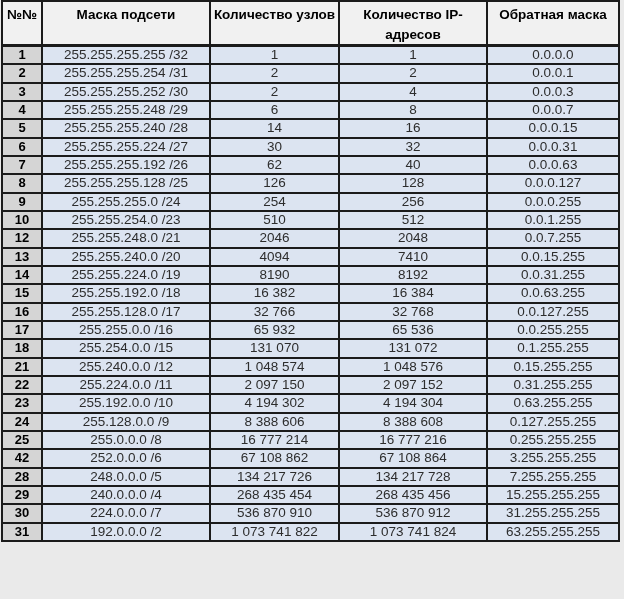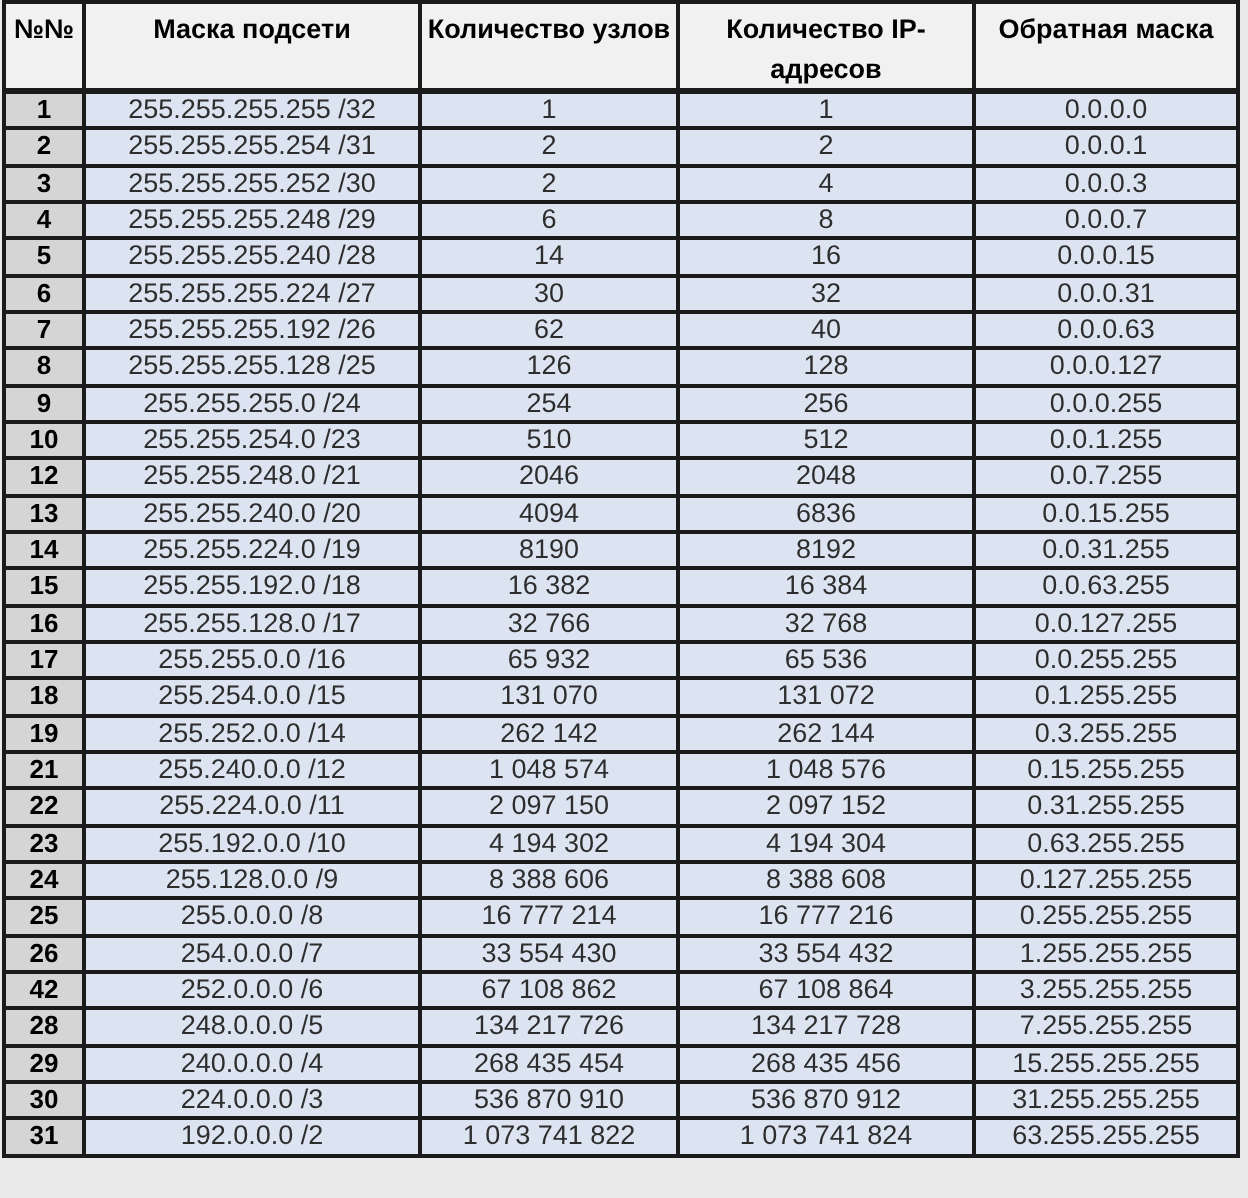--- a/index.html
+++ b/index.html
@@ -157,21 +157,21 @@
           <td class="index-cell">12</td>
           <td>255.255.248.0 /21</td>
           <td>2046</td>
           <td>2048</td>
           <td>0.0.7.255</td>
         </tr>
         <tr>
           <td class="index-cell">13</td>
           <td>255.255.240.0 /20</td>
           <td>4094</td>
-          <td>6836</td>
+          <td>7410</td>
           <td>0.0.15.255</td>
         </tr>
         <tr>
           <td class="index-cell">14</td>
           <td>255.255.224.0 /19</td>
           <td>8190</td>
           <td>8192</td>
           <td>0.0.31.255</td>
         </tr>
         <tr>
@@ -196,27 +196,20 @@
           <td>0.0.255.255</td>
         </tr>
         <tr>
           <td class="index-cell">18</td>
           <td>255.254.0.0 /15</td>
           <td>131 070</td>
           <td>131 072</td>
           <td>0.1.255.255</td>
         </tr>
         <tr>
-          <td class="index-cell">19</td>
-          <td>255.252.0.0 /14</td>
-          <td>262 142</td>
-          <td>262 144</td>
-          <td>0.3.255.255</td>
-        </tr>
-        <tr>
           <td class="index-cell">21</td>
           <td>255.240.0.0 /12</td>
           <td>1 048 574</td>
           <td>1 048 576</td>
           <td>0.15.255.255</td>
         </tr>
         <tr>
           <td class="index-cell">22</td>
           <td>255.224.0.0 /11</td>
           <td>2 097 150</td>
@@ -238,27 +231,20 @@
           <td>0.127.255.255</td>
         </tr>
         <tr>
           <td class="index-cell">25</td>
           <td>255.0.0.0 /8</td>
           <td>16 777 214</td>
           <td>16 777 216</td>
           <td>0.255.255.255</td>
         </tr>
         <tr>
-          <td class="index-cell">26</td>
-          <td>254.0.0.0 /7</td>
-          <td>33 554 430</td>
-          <td>33 554 432</td>
-          <td>1.255.255.255</td>
-        </tr>
-        <tr>
           <td class="index-cell">42</td>
           <td>252.0.0.0 /6</td>
           <td>67 108 862</td>
           <td>67 108 864</td>
           <td>3.255.255.255</td>
         </tr>
         <tr>
           <td class="index-cell">28</td>
           <td>248.0.0.0 /5</td>
           <td>134 217 726</td>
@@ -267,21 +253,21 @@
         </tr>
         <tr>
           <td class="index-cell">29</td>
           <td>240.0.0.0 /4</td>
           <td>268 435 454</td>
           <td>268 435 456</td>
           <td>15.255.255.255</td>
         </tr>
         <tr>
           <td class="index-cell">30</td>
-          <td>224.0.0.0 /3</td>
+          <td>224.0.0.0 /7</td>
           <td>536 870 910</td>
           <td>536 870 912</td>
           <td>31.255.255.255</td>
         </tr>
         <tr>
           <td class="index-cell">31</td>
           <td>192.0.0.0 /2</td>
           <td>1 073 741 822</td>
           <td>1 073 741 824</td>
           <td>63.255.255.255</td>

